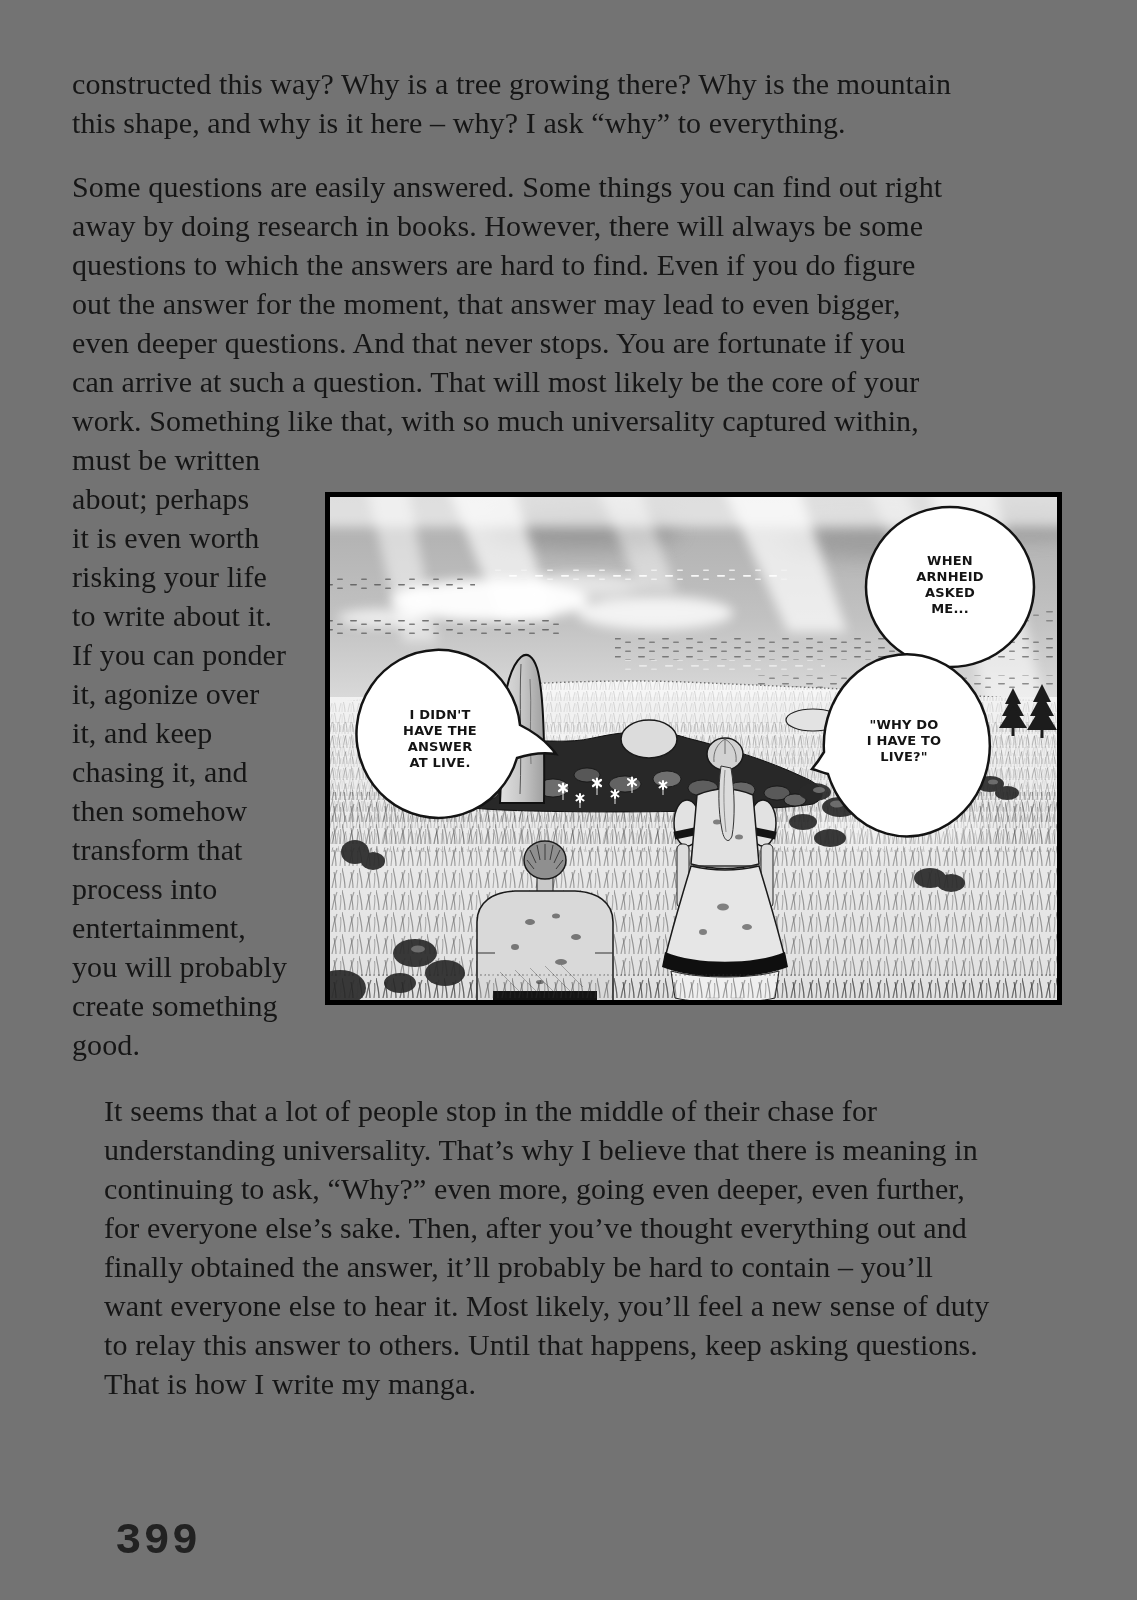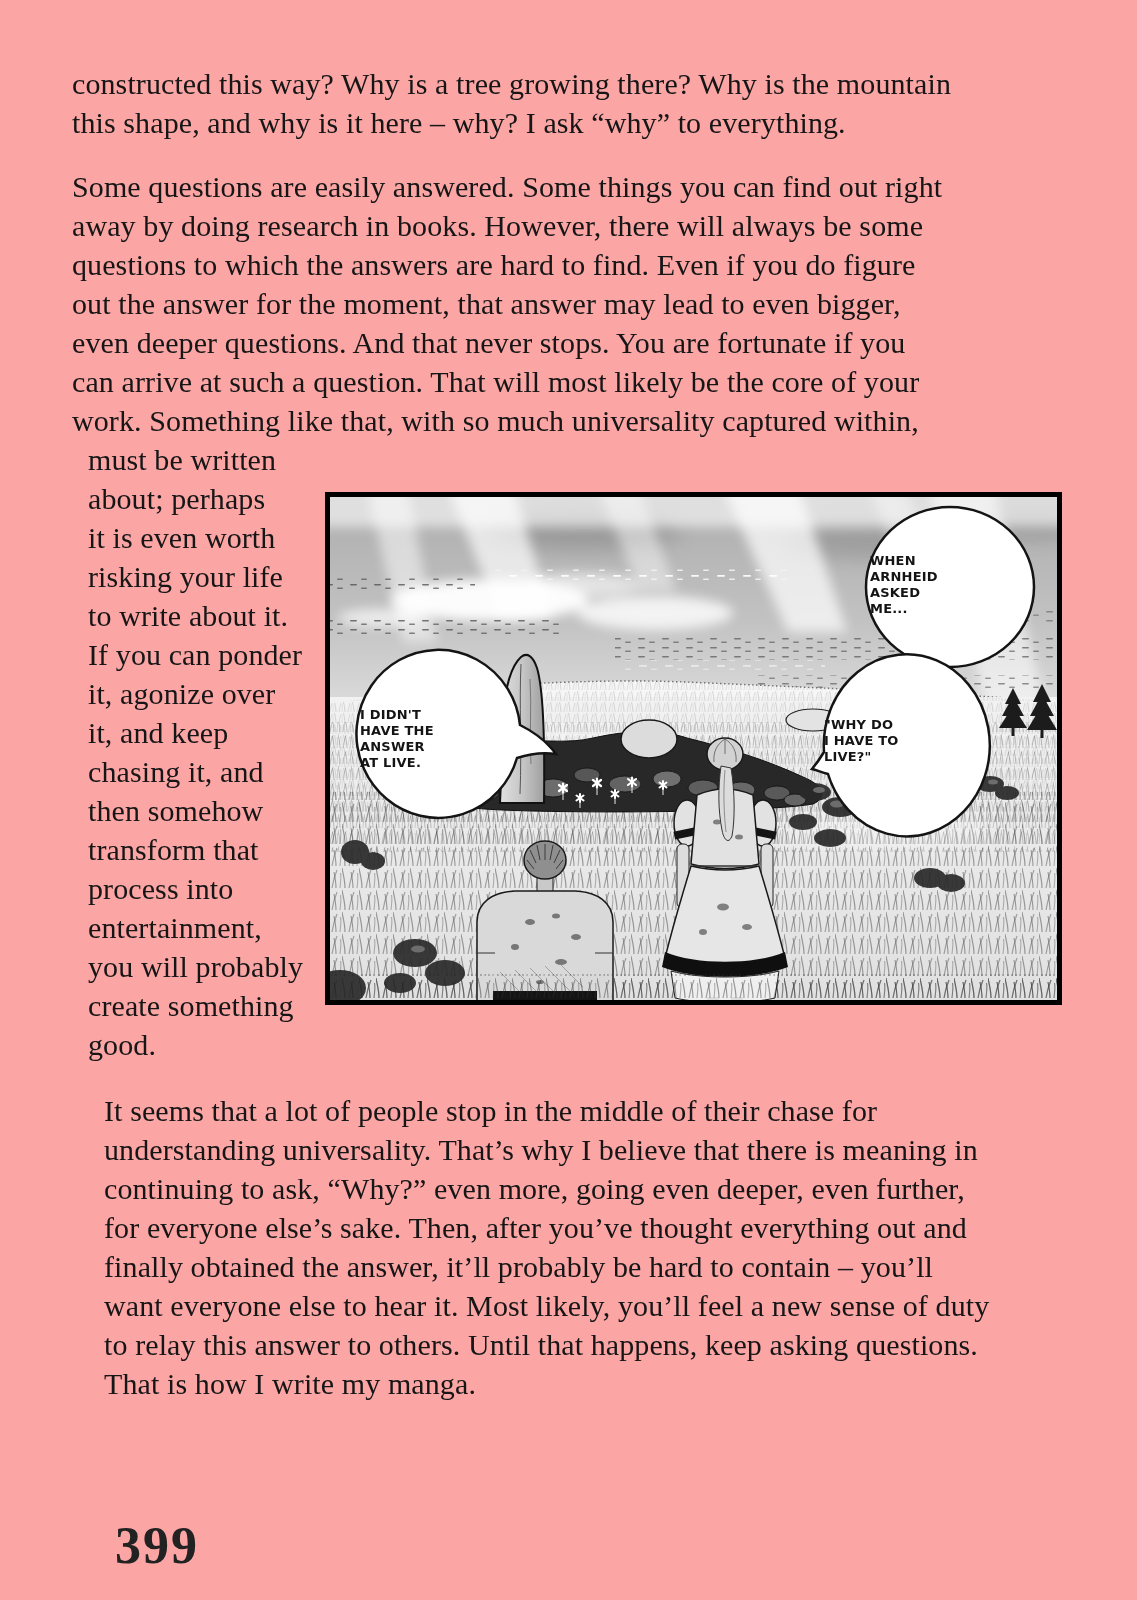--- a/index.html
+++ b/index.html
@@ -1,29 +1,29 @@
 <!DOCTYPE html>
 <html><head>
 <meta charset="utf-8">
 <style>
   html,body{margin:0;padding:0;background:#888;}
-  .page{position:relative;width:1137px;height:1600px;background:#fca5a5;
+  .page{position:relative;width:1137px;height:1600px;background:#737373;
         font-family:"Liberation Serif",serif;color:#161616;overflow:hidden;}
   .body-text{position:absolute;font-size:30px;line-height:39px;white-space:pre;
              letter-spacing:0.1px;}
   #para-top{left:72px;top:64px;width:1005px;}
   #para-main{left:72px;top:167px;width:1005px;}
-  #col-left{left:72px;top:440px;width:248px;margin-left:16px;}
+  #col-left{left:72px;top:440px;width:248px;}
   #para-bottom{left:72px;top:1091px;width:1010px;margin-left:32px;}
   #page-number{position:absolute;left:115px;top:1516px;
-               font-family:Liberation Serif, serif;font-weight:700;
-               font-size:52px;letter-spacing:2px;color:#222;}
+               font-family:Liberation Mono, monospace;font-weight:700;
+               font-size:44px;letter-spacing:2px;color:#222;}
   .panel{position:absolute;left:325px;top:492px;width:737px;height:513px;}
   .panel svg{position:absolute;left:0;top:0;}
-  .bubble-text{position:absolute;width:160px;white-space:pre;
+  .bubble-text{position:absolute;width:160px;text-align:center;white-space:pre;
                font-family:"DejaVu Sans",sans-serif;font-weight:700;
                font-size:13px;line-height:16px;color:#141414;letter-spacing:0.2px;}
   #bt-arnheid{left:545px;top:61px;}
   #bt-why{left:499px;top:225px;}
   #bt-answer{left:35px;top:215px;}
 </style>
 </head>
 <body>
 
 <div class="page">

